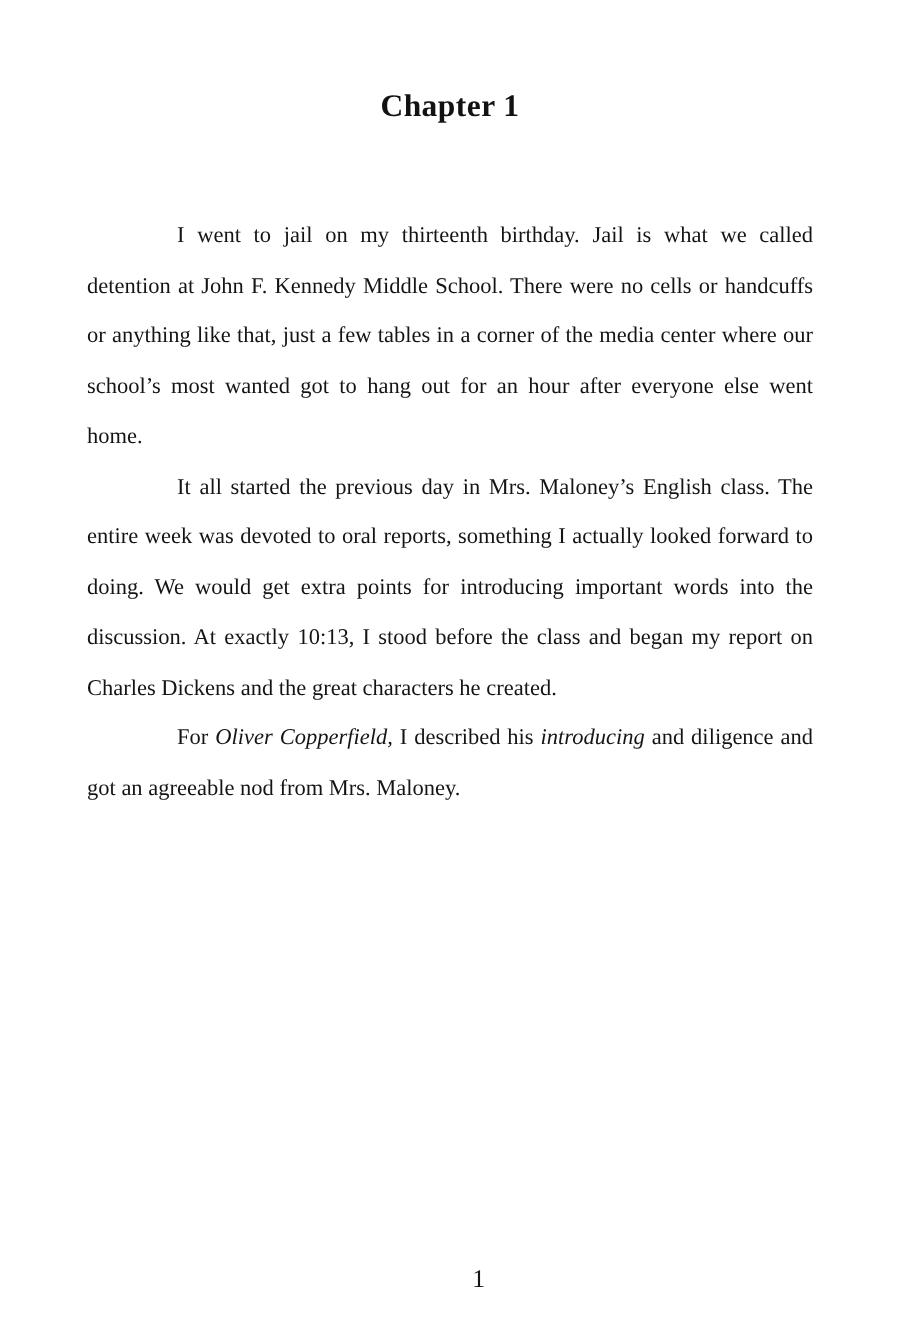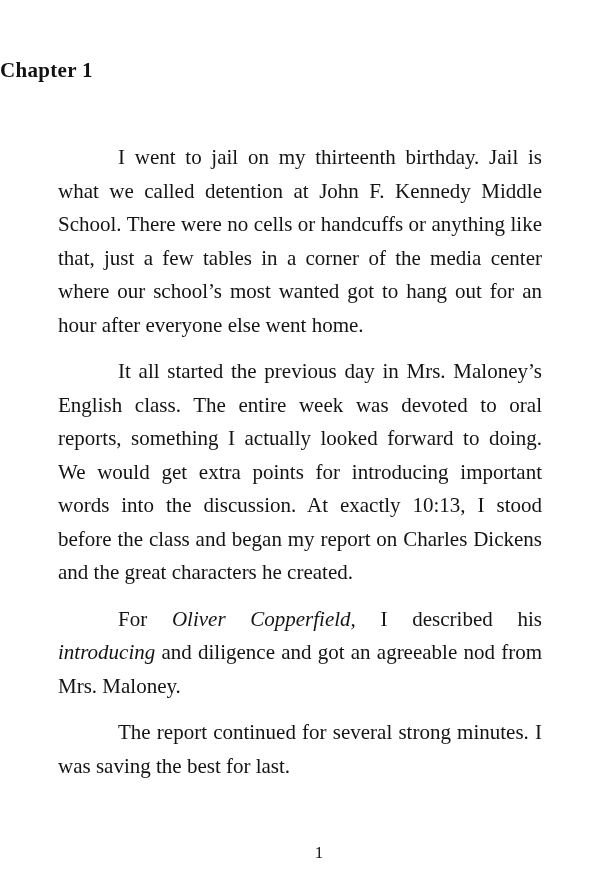--- a/index.html
+++ b/index.html
@@ -14,46 +14,46 @@
     background: #ffffff;
     overflow: hidden;
     font-family: "Liberation Serif", "DejaVu Serif", serif;
     color: #1a1a1a;
   }
   .chapter-title {
     position: absolute;
     top: 58px;
     left: 0;
     width: 600px;
-    text-align: left;
+    text-align: center;
     font-family: "Liberation Serif", "DejaVu Serif", serif;
     font-weight: bold;
     font-size: 21px;
     letter-spacing: 0.3px;
     color: #121212;
   }
   .body-text {
     position: absolute;
     top: 141px;
     left: 58px;
     width: 484px;
   }
   .para {
     margin: 0 0 0.0px 0;
     text-align: justify;
     text-justify: inter-word;
     text-indent: 60px;
-    font-size: 21px;
+    font-size: 15px;
     line-height: 33.5px;
     color: #141414;
     hyphens: none;
     -webkit-hyphens: none;
   }
   .para + .para {
-    margin-top: 13px;
+    margin-top: 0;
   }
   .para i, .para em {
     font-style: italic;
   }
   .page-number {
     position: absolute;
     top: 843px;
     left: 0;
     width: 600px;
     text-align: center;
@@ -69,20 +69,19 @@
 <body>
 
 <div class="page">
 
   <div class="chapter-title">Chapter 1</div>
 
   <div class="body-text">
       <p class="para">I went to jail on my thirteenth birthday. Jail is what we called detention at John F. Kennedy Middle School. There were no cells or handcuffs or anything like that, just a few tables in a corner of the media center where our school’s most wanted got to hang out for an hour after everyone else went home.</p>
       <p class="para">It all started the previous day in Mrs. Maloney’s English class. The entire week was devoted to oral reports, something I actually looked forward to doing. We would get extra points for introducing important words into the discussion. At exactly 10:13, I stood before the class and began my report on Charles Dickens and the great characters he created.</p>
       <p class="para">For <i>Oliver Copperfield,</i> I described his <i>introducing</i> and diligence and got an agreeable nod from Mrs. Maloney.</p>
-      <p class="para">The report continued for several strong minutes. I was saving the best for last.</p>
     </div>
 
   <div class="page-number">
     <span>1</span>
   </div>
 
 </div>
 
 </body></html>

